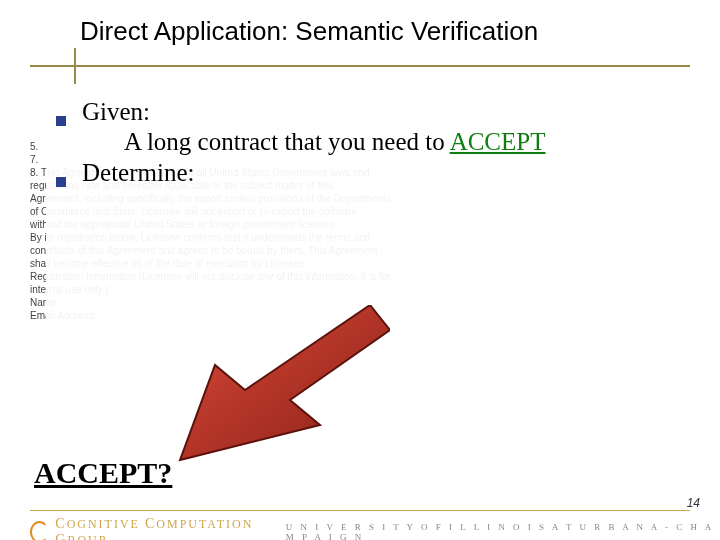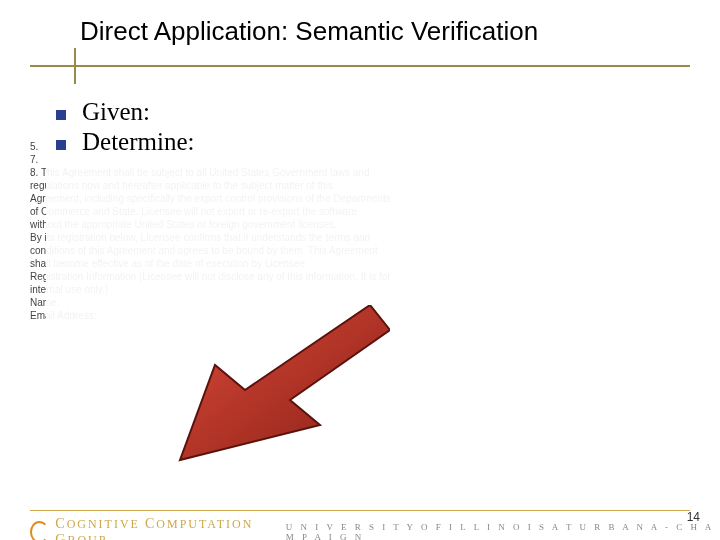--- a/index.html
+++ b/index.html
@@ -73,21 +73,21 @@
     position: absolute;
     top: 90px;
     left: 46px;
     width: 620px;
     height: 215px;
     background: rgba(255,255,255,0.93);
     padding: 6px 10px 10px 10px;
   }
   .bullet-row {
     display: flex;
-    align-items: flex-start;
+    align-items: flex-end;
     margin-top: 2px;
   }
   .bullet {
     width: 10px;
     height: 10px;
     background: #2a3f8f;
     margin-top: 12px;
     margin-right: 16px;
     flex: 0 0 auto;
   }
@@ -173,24 +173,25 @@
   .footer-uni {
     font-family: Georgia, serif;
     font-size: 9px;
     letter-spacing: 3px;
     color: #888;
     margin-left: 14px;
   }
   .page-num {
     position: absolute;
     right: 20px;
-    bottom: 16px;
+    bottom: 30px;
     font-family: Arial, sans-serif;
     font-size: 12px;
     color: #333;
+    font-style: italic;
   }
 </style>
 </head>
 <body>
 
 <div class="slide">
 
   <div class="title-bar">
     <div class="title">Direct Application: Semantic Verification</div>
     <div class="title-underline"></div>
@@ -214,37 +215,41 @@
       <div class="line">internal use only.)</div>
       <div class="line">Name:</div>
       <div class="line">Email Address:</div>
     </div>
 
   <div class="overlay-box">
     <div class="bullet-row">
       <div class="bullet"></div>
       <div class="bullet-text">Given:</div>
     </div>
+    <div class="sub-text">
+      <span>A long contract that you need to </span><span class="accept-green">ACCEPT</span>
+    </div>
     <div class="bullet-row" style="">
       <div class="bullet"></div>
       <div class="bullet-text">Determine:</div>
     </div>
   </div>
 
   <svg class="arrow" viewBox="0 0 220 160">
     <defs>
       <linearGradient id="g1" x1="0" y1="0" x2="1" y2="1">
         <stop offset="0%" stop-color="#d94a3a"></stop>
         <stop offset="100%" stop-color="#8a1f15"></stop>
       </linearGradient>
     </defs>
 
     <polygon points="200,0 220,25 120,95 150,120 10,155 45,60 75,85" fill="url(#g1)" stroke="#5a120c" stroke-width="2"></polygon>
   </svg>
 
+  <div class="accept-q">ACCEPT?</div>
 
   <div class="page-num">14</div>
 
   <div class="footer">
     <div class="footer-line"></div>
     <div class="footer-logo">
       <div class="logo-c"></div>
       <span class="footer-text" id="footer-group"><span class="cap">C</span>OGNITIVE <span class="cap">C</span>OMPUTATION <span class="cap">G</span>ROUP</span>
       <span class="footer-uni" id="footer-uni">U N I V E R S I T Y   O F   I L L I N O I S   A T   U R B A N A - C H A M P A I G N</span>
     </div>

